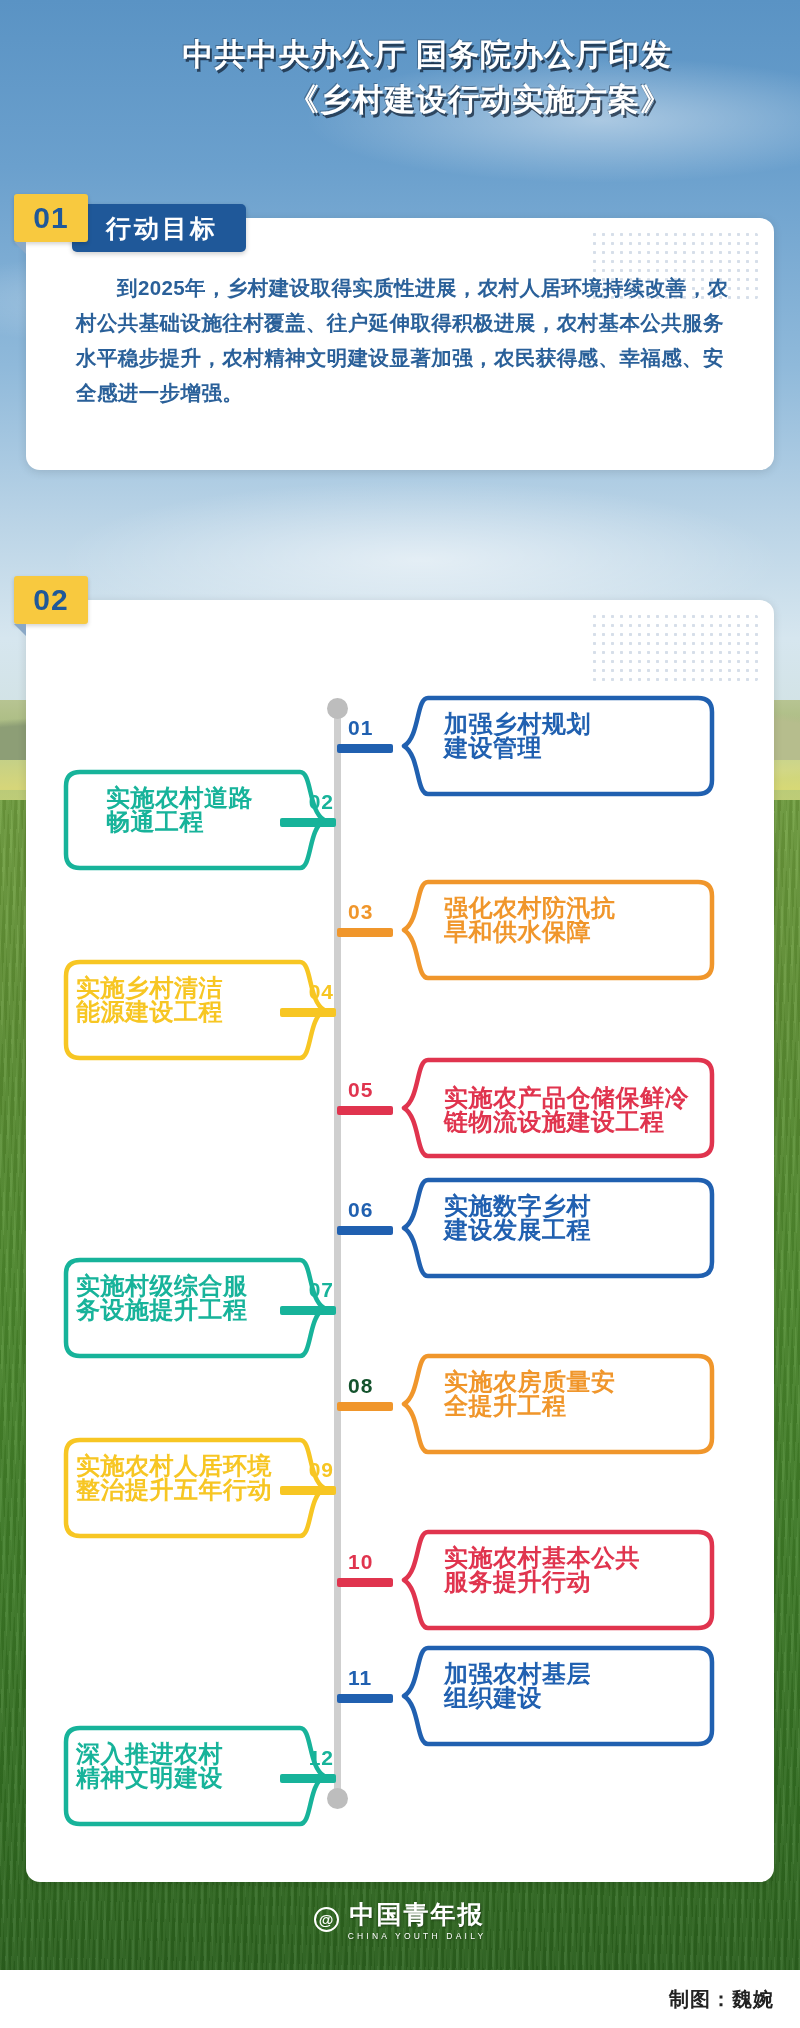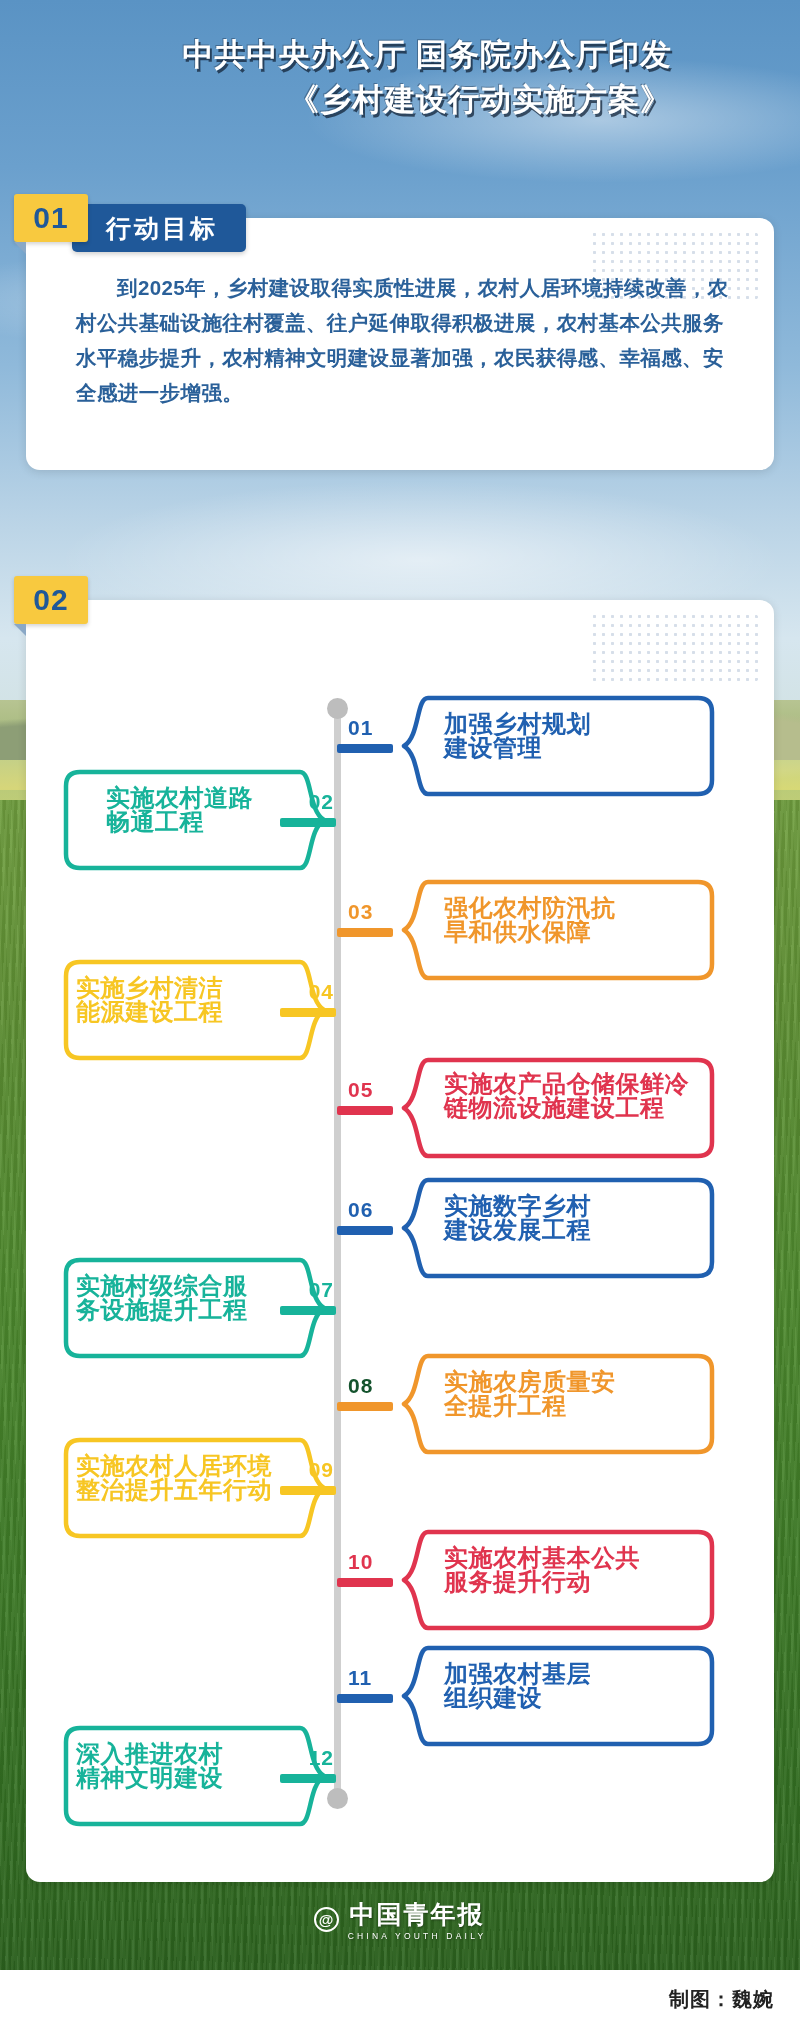--- a/index.html
+++ b/index.html
@@ -217,21 +217,21 @@
         </svg>
         <div class="txt" style="color: rgb(247, 198, 35); top: 18px; left: 14px; width: 222px; text-align: left;">实施乡村清洁
 能源建设工程</div>
       </div>
       <div class="tick right" style="top: 414px; background: rgb(224, 52, 78);"></div>
       <div class="tnum right" style="top: 386px; color: rgb(224, 52, 78);">05</div>
       <div class="item right" style="top: 364px; color: rgb(224, 52, 78);">
         <svg width="320" height="104" style="position: absolute; left: 0px; top: 0px;">
           <path d="M 30 4 C 18 4 22 42 6 52 C 22 62 18 100 30 100 L 300 100 Q 314 100 314 86 L 314 18 Q 314 4 300 4 L 30 4" fill="none" stroke="#e0344e" stroke-width="4.5" stroke-linecap="round" stroke-linejoin="round"></path>
         </svg>
-        <div class="txt" style="color: rgb(224, 52, 78); top: 16px; left: 46px; width: 262px;">实施农产品仓储保鲜冷
+        <div class="txt" style="color: rgb(224, 52, 78); top: 30px; left: 46px; width: 262px;">实施农产品仓储保鲜冷
 链物流设施建设工程</div>
       </div>
       <div class="tick right" style="top: 534px; background: rgb(32, 96, 176);"></div>
       <div class="tnum right" style="top: 506px; color: rgb(32, 96, 176);">06</div>
       <div class="item right" style="top: 484px; color: rgb(32, 96, 176);">
         <svg width="320" height="104" style="position: absolute; left: 0px; top: 0px;">
           <path d="M 30 4 C 18 4 22 42 6 52 C 22 62 18 100 30 100 L 300 100 Q 314 100 314 86 L 314 18 Q 314 4 300 4 L 30 4" fill="none" stroke="#2060b0" stroke-width="4.5" stroke-linecap="round" stroke-linejoin="round"></path>
         </svg>
         <div class="txt" style="color: rgb(32, 96, 176); top: 18px; left: 46px; width: 262px;">实施数字乡村
 建设发展工程</div>

